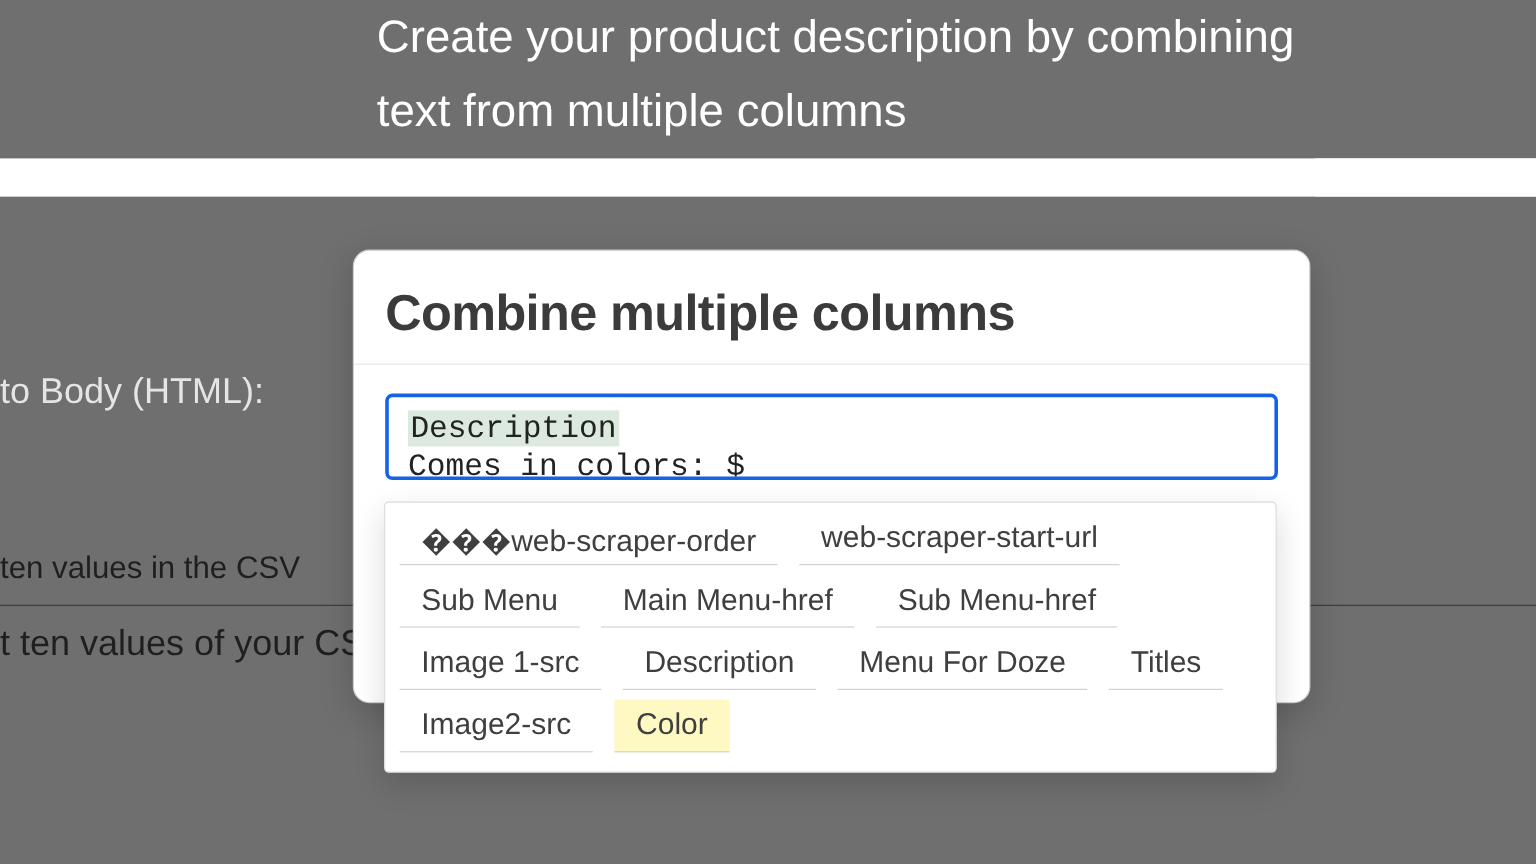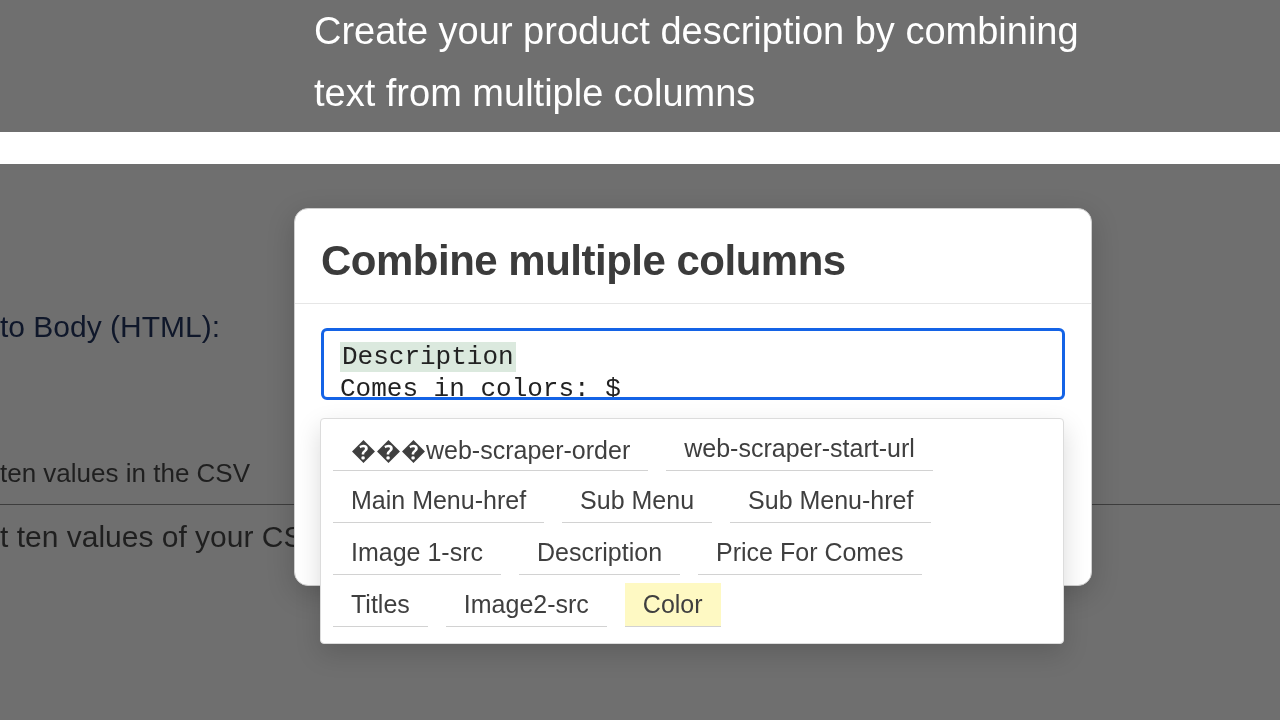--- a/index.html
+++ b/index.html
@@ -14,21 +14,21 @@
     color: #fff; font-size: 38px; line-height: 62px; font-weight: 400;
     font-family: "Avenir Next", "Avenir", "Segoe UI", Helvetica, Arial, sans-serif;
   }
   .whitegap {
     position: absolute; left: 0; top: 132px; width: 1280px; height: 32px; background: #fff;
   }
   .bodybar {
     position: absolute; left: 0; top: 164px; width: 1280px; height: 556px; background: rgba(111,111,111,1);
   }
   .bg-label-1 {
-    position: absolute; left: 0; top: 310px; color: #0f172a; font-size: 30px; font-weight: 400;
+    position: absolute; left: 0; top: 310px; color: #e5e5e5; font-size: 30px; font-weight: 400;
   }
   .bg-label-2 {
     position: absolute; left: 0; top: 458px; color: #1f1f1f; font-size: 26px; font-weight: 400;
   }
   .bg-label-3 {
     position: absolute; left: 0; top: 520px; color: #1f1f1f; font-size: 30px; font-weight: 400;
   }
   .bg-divider {
     position: absolute; left: 0; top: 504px; width: 1280px; height: 1px; background: #3d3d3d;
   }
@@ -105,25 +105,25 @@
         <div><span class="tok-highlight">Description</span></div>
         <div><span>Comes in colors: </span><span>$</span></div>
       </div>
     </div>
   </div>
 
   <div class="suggestions">
     <div class="chips" id="chips-container">
         <div class="chip">���web-scraper-order</div>
         <div class="chip">web-scraper-start-url</div>
+        <div class="chip">Sub Menu</div>
         <div class="chip">Main Menu-href</div>
-        <div class="chip">Sub Menu</div>
         <div class="chip">Sub Menu-href</div>
         <div class="chip">Image 1-src</div>
         <div class="chip">Description</div>
-        <div class="chip">Price For Comes</div>
+        <div class="chip">Menu For Doze</div>
         <div class="chip">Titles</div>
         <div class="chip">Image2-src</div>
         <div class="chip selected">Color</div>
       </div>
   </div>
 
 </div>
 
 </body></html>

